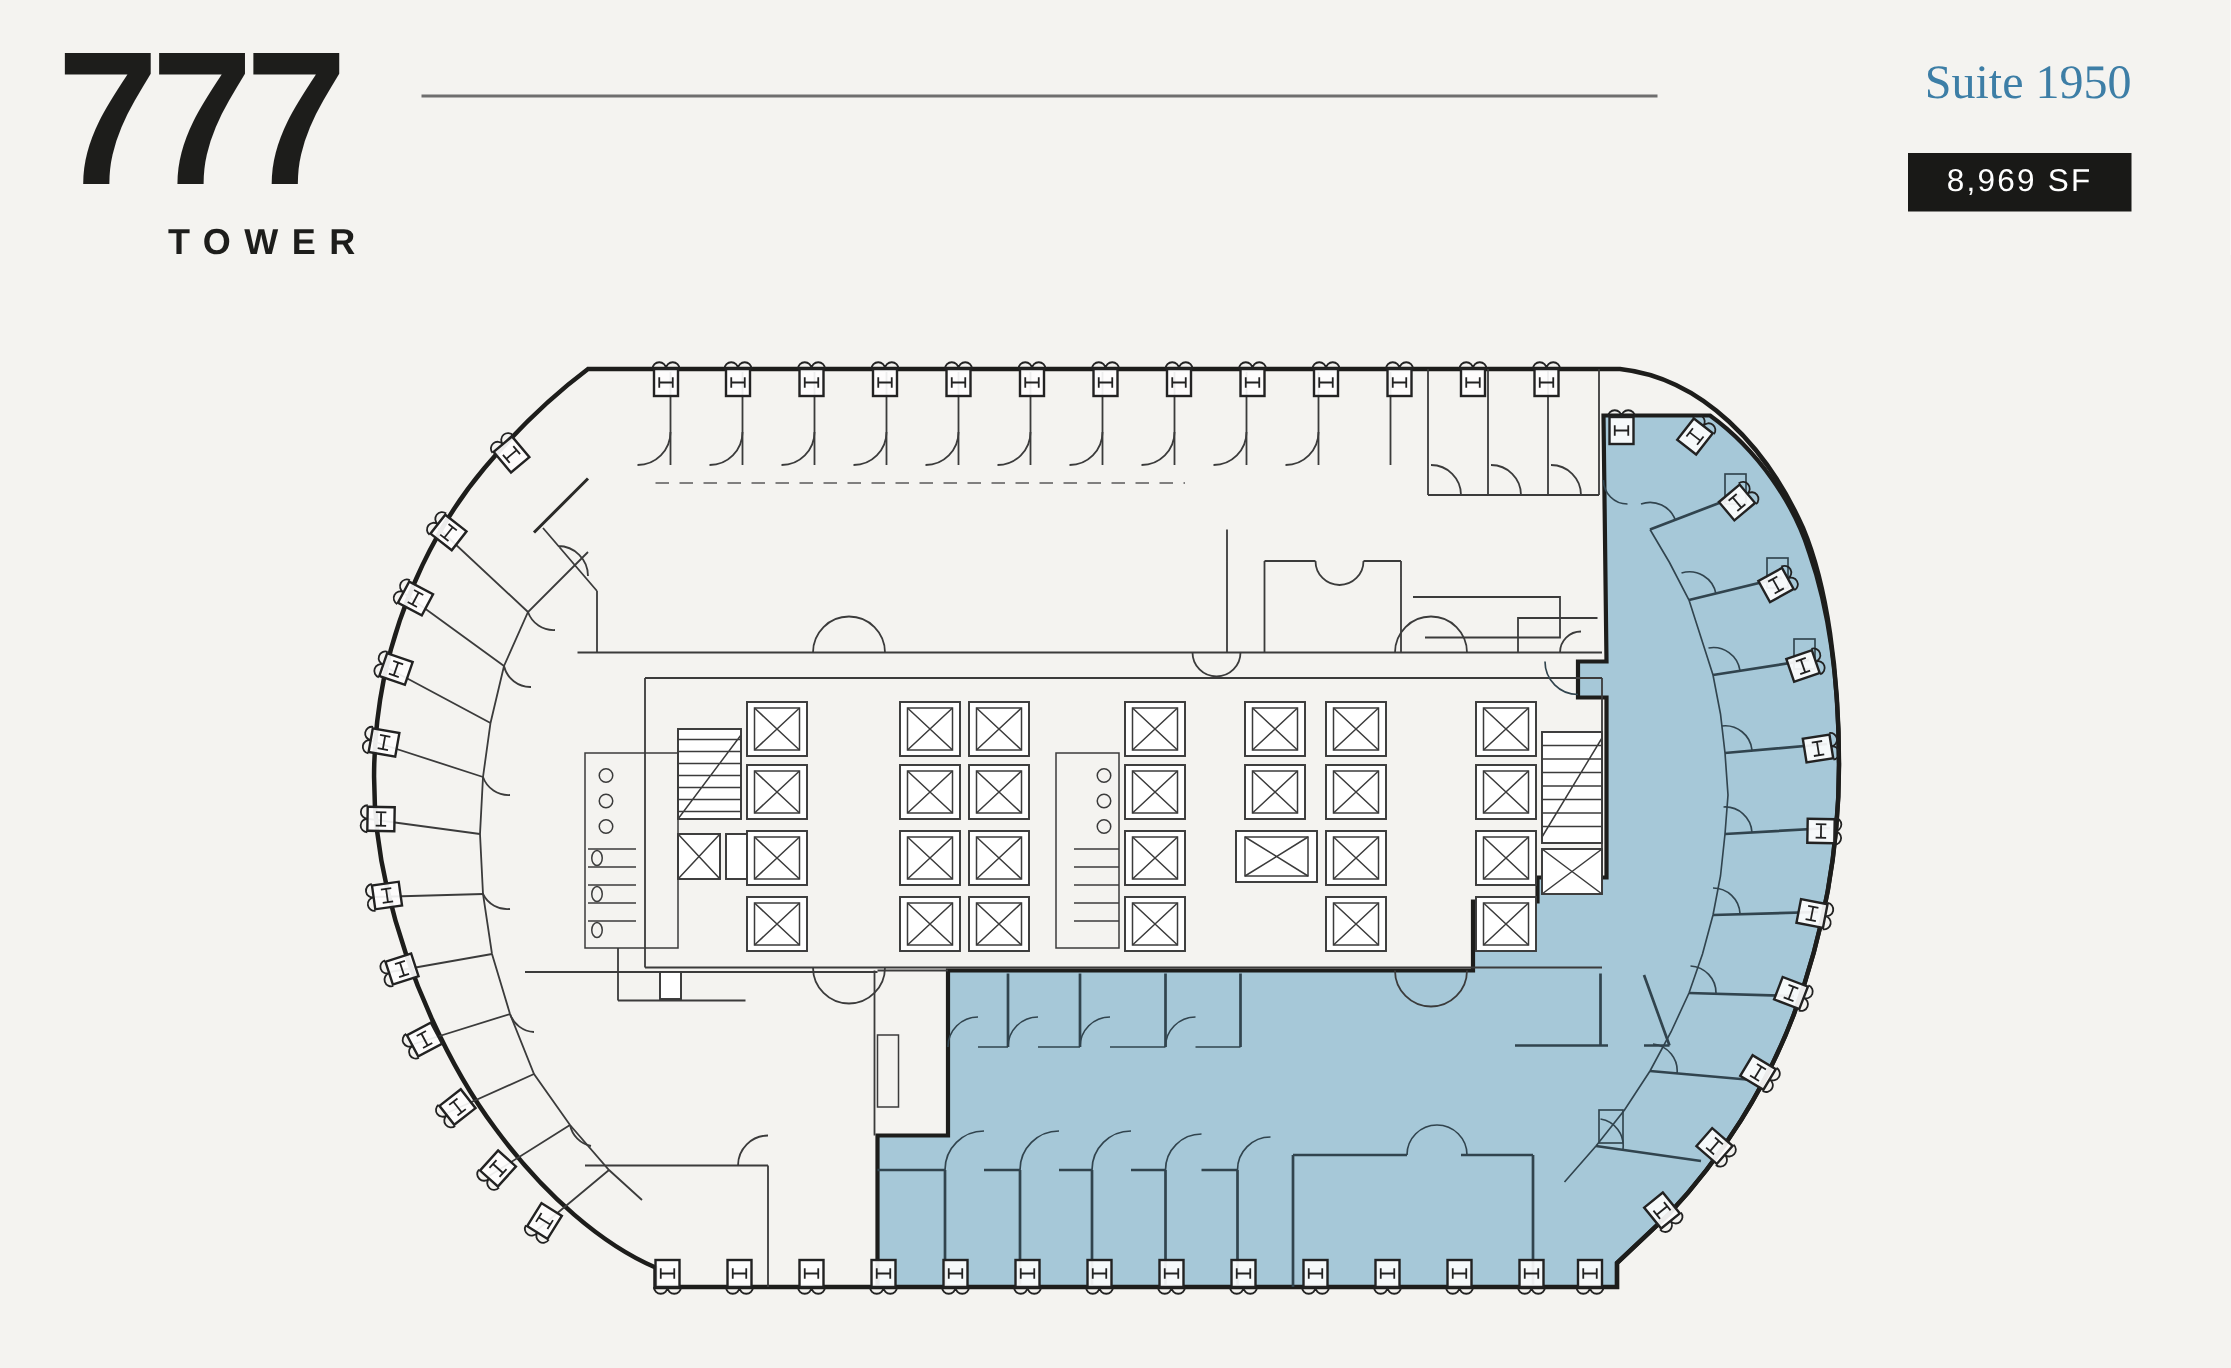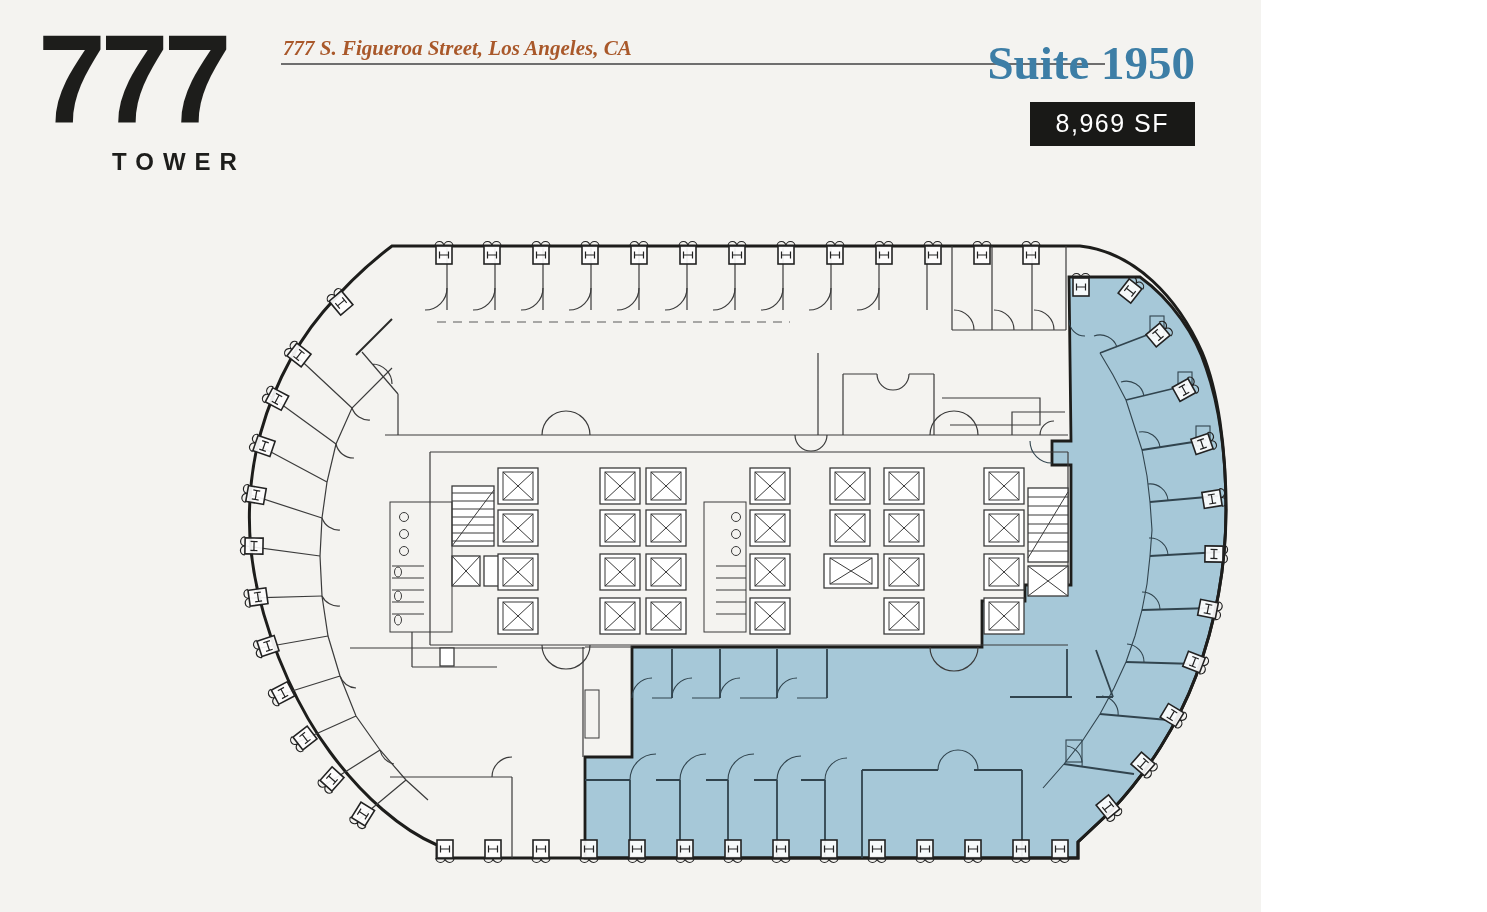--- a/index.html
+++ b/index.html
@@ -2,21 +2,21 @@
 <html style="--paper: #f4f3f0; --ink: #1d1d1b; --rust: #a9582a; --blue: #3d7ea6; --suite-fill: #a6c8d8; --suite-line: #31444e; --wall: #3b3b3b; --badge-bg: #191917; --badge-text: #ffffff;"><head>
 <meta charset="utf-8">
 <style>
   :root{
     --paper:#f4f3f0; --ink:#1d1d1b; --rust:#a9582a; --blue:#3d7ea6;
     --suite-fill:#a6c8d8; --suite-line:#31444e; --wall:#3b3b3b;
     --badge-bg:#191917; --badge-text:#ffffff;
   }
   html,body{margin:0;padding:0;}
   .page{
-    position:relative; width:1261px; height:912px; overflow:hidden;
+    position:relative; width:1487px; height:912px; overflow:hidden;
     background:var(--paper);
     font-family:"Liberation Sans", sans-serif;
   }
   .logo{position:absolute; left:38px; top:18px; color:var(--ink);}
   .logo-number{
     font-family:"Liberation Sans", sans-serif;
     font-size:122px; font-weight:800; letter-spacing:-5px; line-height:1;
     transform:scaleY(1.04);
   }
   .logo-word{
@@ -27,27 +27,27 @@
     position:absolute; left:283px; top:36px;
     font-family:"Liberation Serif", serif; font-style:italic; font-weight:700;
     font-size:21px; color:var(--rust); white-space:nowrap;
   }
   .address-rule{
     position:absolute; left:281px; top:63px; width:824px; height:2px;
     background:#6e6e6e;
   }
   .suite-title{
     position:absolute; right:66px; top:36px;
-    font-family:"Liberation Serif", serif; font-weight:700;
-    font-size:47px; color:var(--blue); white-space:nowrap;
+    font-family:"Liberation Serif", serif; font-weight:400;
+    font-size:32px; color:var(--blue); white-space:nowrap;
   }
   .area-badge{
     position:absolute; right:66px; top:102px;
     background:var(--badge-bg); color:var(--badge-text);
-    font-size:25px; font-weight:500; letter-spacing:1.5px;
+    font-size:21px; font-weight:500; letter-spacing:1.5px;
     padding:7px 26px 8px 26px;
   }
   svg.plan{position:absolute; left:0; top:0;}
 
   
   .w-ext{stroke:var(--ink); stroke-width:3; fill:none; stroke-linejoin:miter;}
   .w-thin{stroke:var(--wall); stroke-width:1.2; fill:none;}
   .w-med{stroke:#2a2a28; stroke-width:2; fill:none;}
   .dash{stroke:#5a5a5a; stroke-width:1; fill:none; stroke-dasharray:9 7;}
   .suite-poly{fill:var(--suite-fill); stroke:var(--ink); stroke-width:2.8; stroke-linejoin:miter;}
@@ -297,19 +297,18 @@
         <use href="#mull" transform="translate(1143,764) rotate(131)"></use>
       <use href="#mull" transform="translate(1108,807) rotate(141)"></use>
     </g>
   </svg>
 
   <div class="logo">
     <div class="logo-number">777</div>
     <div class="logo-word">TOWER</div>
   </div>
 
-  <div class="address">777 S. Figueroa Street, Los Angeles, CA</div>
   <div class="address-rule"></div>
 
   <div class="suite-title">Suite 1950</div>
   <div class="area-badge">8,969 SF</div>
 
 </div>
 
 </body></html>

